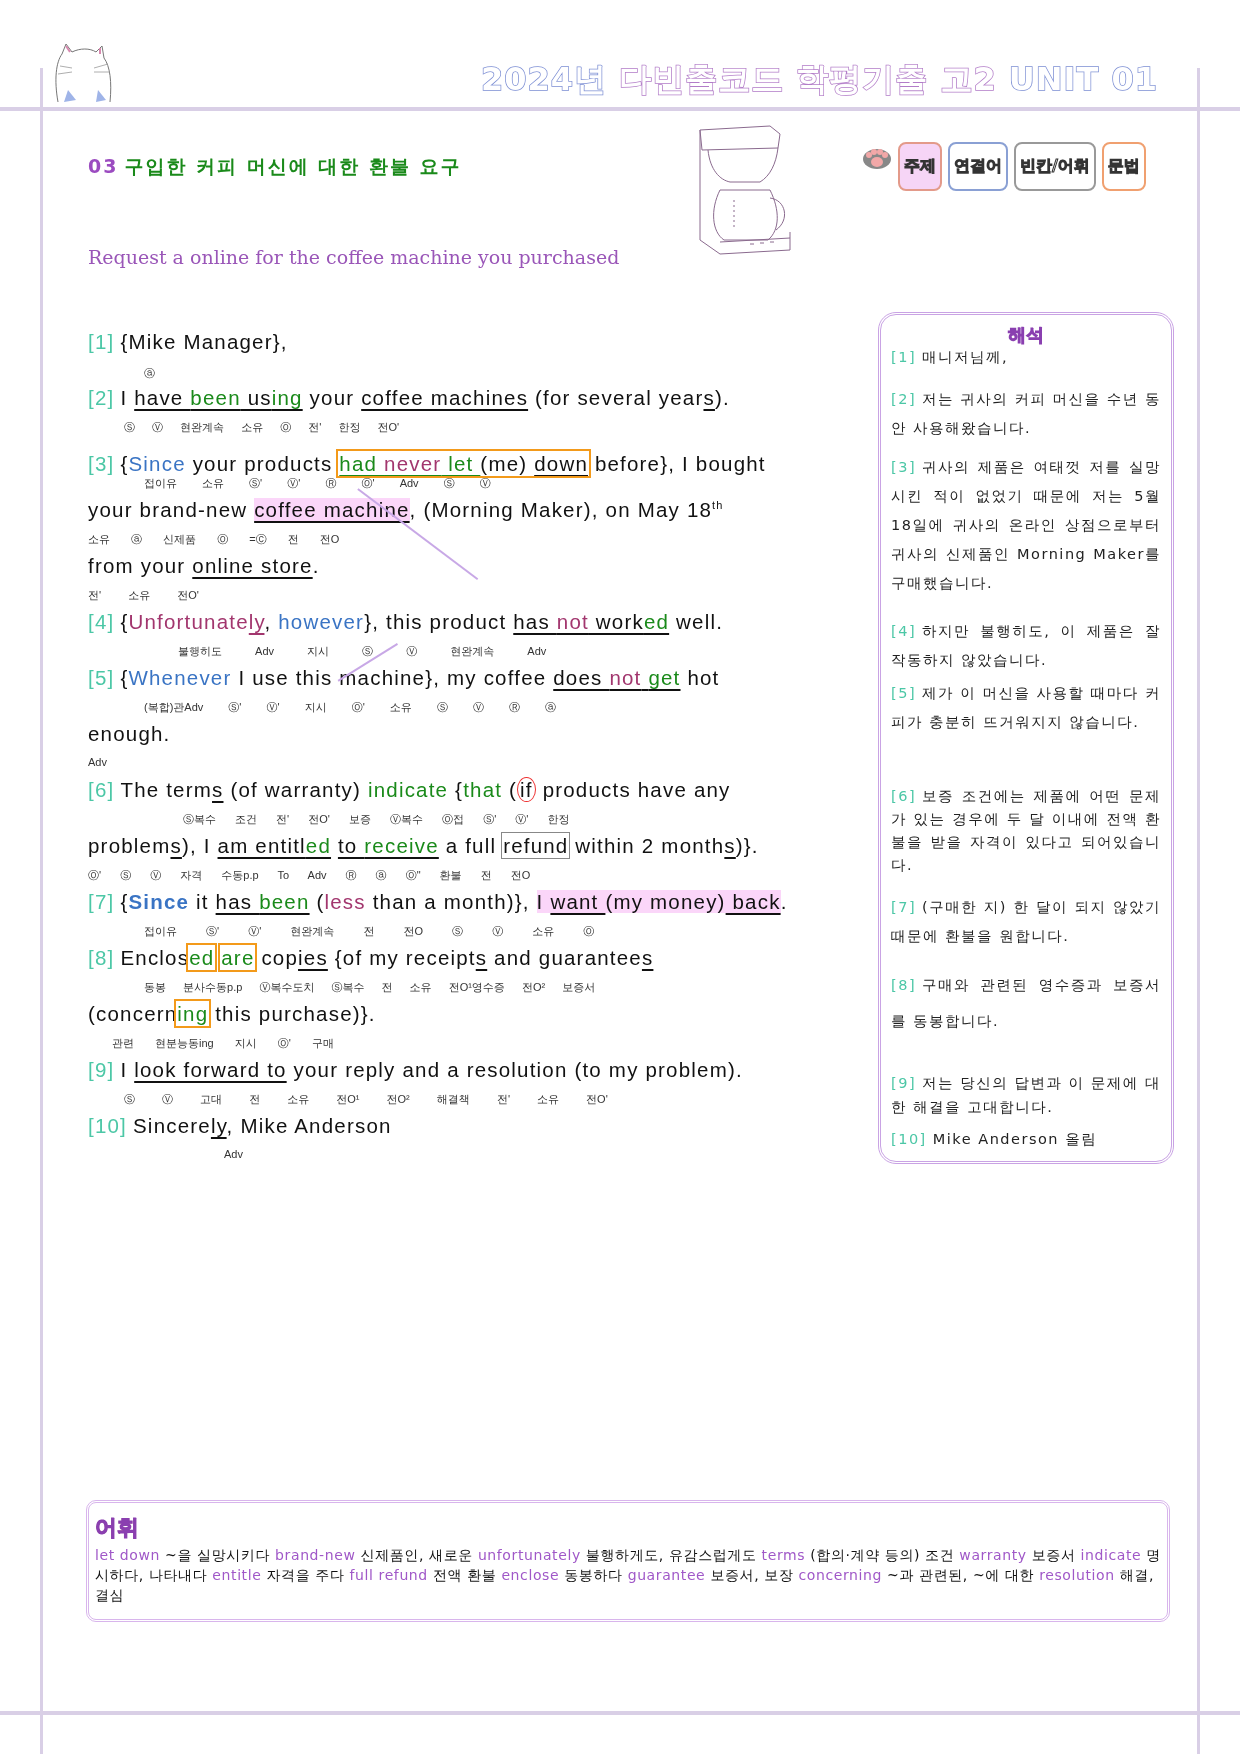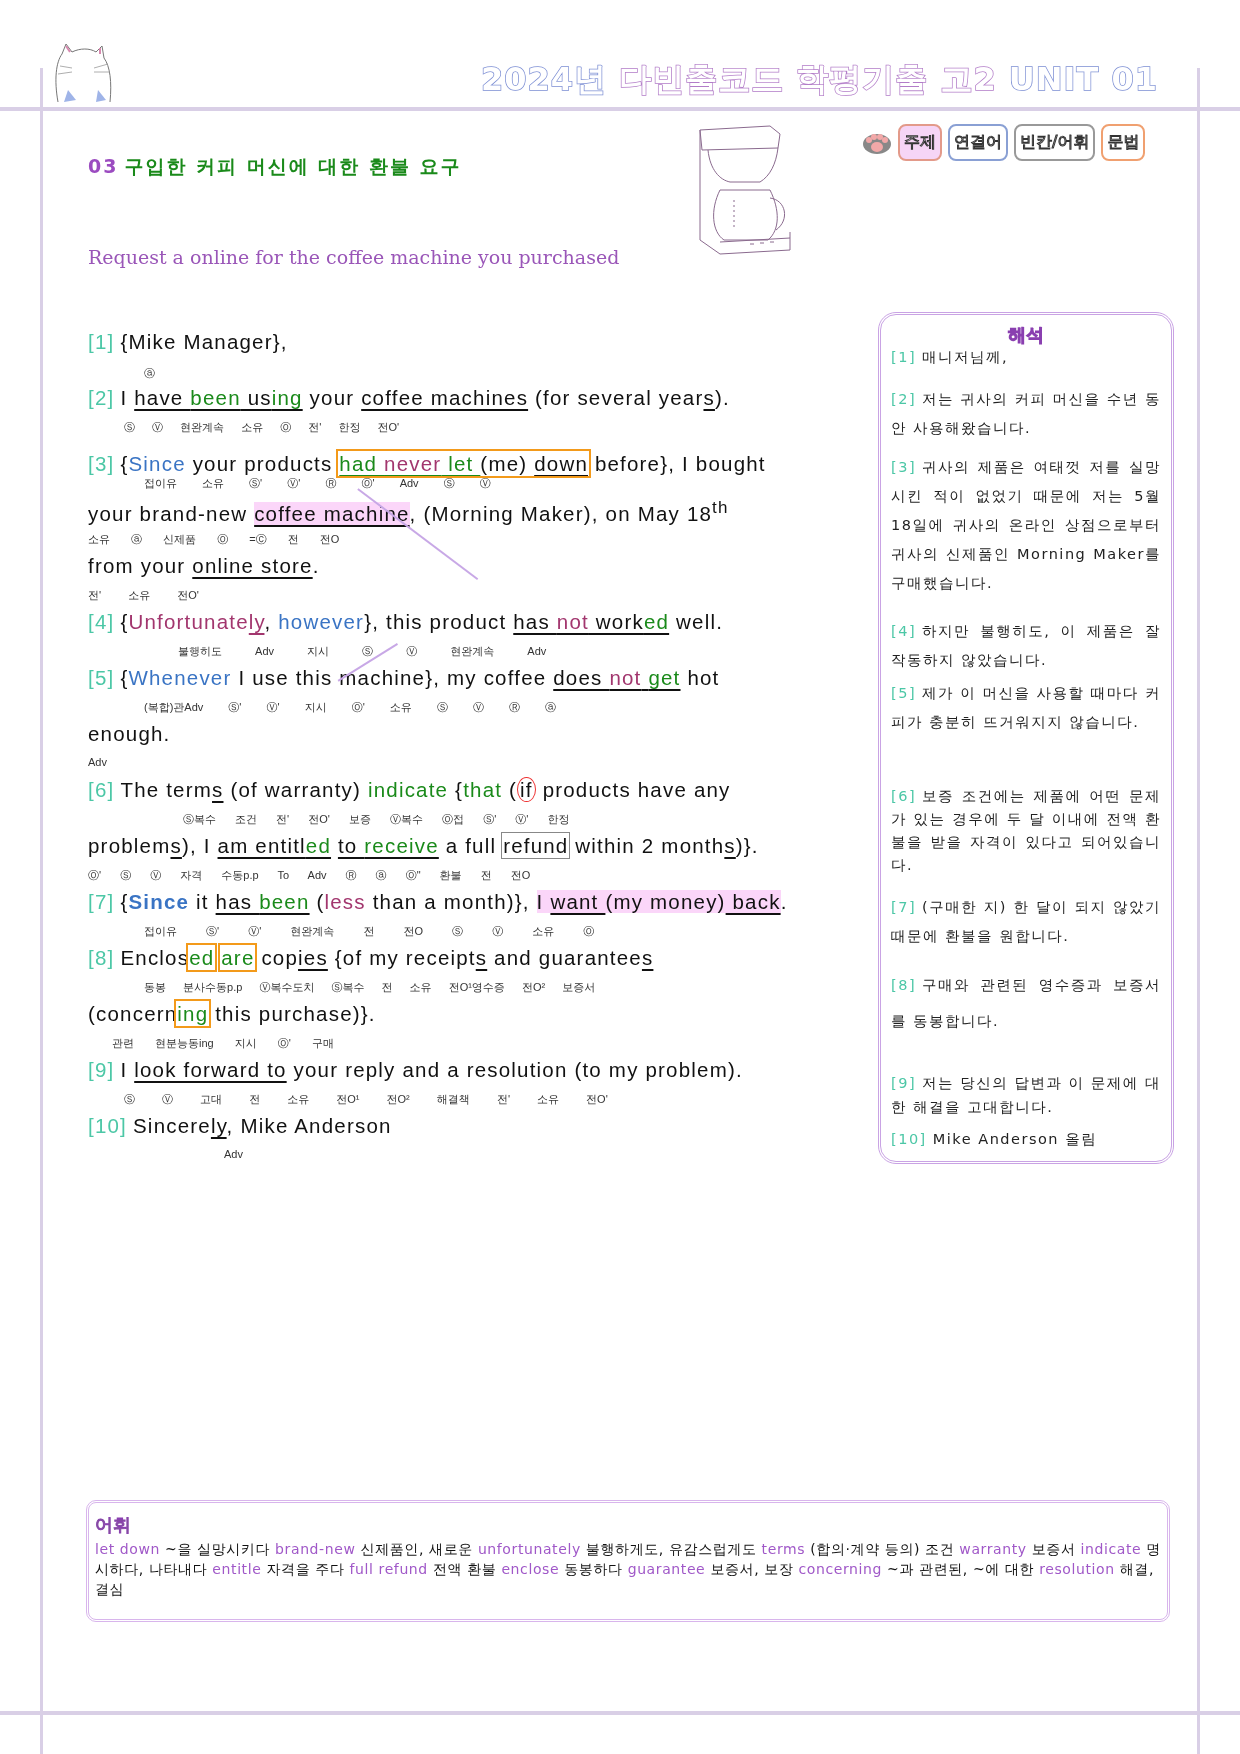--- a/index.html
+++ b/index.html
@@ -20,21 +20,21 @@
   .t-purple { -webkit-text-stroke-color: #b27cc8 !important; }
 
   .section-head { position: absolute; left: 88px; top: 154px; font-size: 19px; color: #1a8a1a; font-weight: bold; letter-spacing: 2px; }
   .section-num { color: #9b4bc0; font-weight: bold; margin-right: 6px; }
   .subtitle { position: absolute; left: 88px; top: 246px; font-family: "DejaVu Serif", serif; font-size: 19px; color: #9a56b8; }
 
   .coffee-img { position: absolute; left: 690px; top: 120px; width: 110px; height: 140px; }
 
   .tags { position: absolute; left: 862px; top: 124px; display: flex; gap: 6px; align-items: center; }
   .paw { width: 30px; height: 24px; }
-  .tag { font-size: 16px; font-weight: normal; padding: 6px 4px; border-radius: 8px; border: 2px solid #bbb; color: #fff; -webkit-text-stroke: 1px #333; }
+  .tag { font-size: 16px; font-weight: bold; padding: 12px 4px; border-radius: 8px; border: 2px solid #bbb; color: #fff; margin-top: 18px; -webkit-text-stroke: 1px #333; }
   .tag.theme { border-color: #e39a8a; background: #f6d5f6; }
   .tag.conn { border-color: #8aa0d4; }
   .tag.blank { border-color: #999; }
   .tag.gram { border-color: #f0a070; }
 
   .eng { position: absolute; left: 88px; top: 330px; width: 790px; font-family: "Liberation Sans", sans-serif; font-size: 20.5px; letter-spacing: 1.2px; }
   .line { position: absolute; left: 0; white-space: nowrap; }
   .ann { position: absolute; left: 0; white-space: nowrap; font-size: 11px; color: #333; letter-spacing: 0; }
   .num { color: #4cc7a6; margin-right: 6px; }
   .g { color: #1a8a1a; }
@@ -46,21 +46,21 @@
   .hl { background: #fbd6f9; }
   .circ-r { border: 1.5px solid #e33; border-radius: 50%; padding: 0 2px; }
   .arrow-line { position: absolute; height: 1.5px; background: #c8a8e6; transform-origin: left center; }
 
   .trans { position: absolute; left: 878px; top: 312px; width: 296px; height: 852px; border: 3px double #c9a3e4; border-radius: 18px; padding: 8px 10px; }
   .trans-title { text-align: center; font-weight: bold; font-size: 18px; color: #fff; -webkit-text-stroke: 1px #8a3fb0; background: none; }
   .trans-item { position: absolute; left: 10px; width: 270px; font-size: 14.5px; line-height: 29px; letter-spacing: 1.5px; color: #222; text-align: justify; }
   .trans-item .num { margin-right: 6px; }
 
   .vocab { position: absolute; left: 86px; top: 1500px; width: 1084px; height: 122px; border: 3px double #d8b5ec; border-radius: 10px; padding: 10px 6px; }
-  .vocab-title { font-weight: normal; font-size: 18px; color: #737373; -webkit-text-stroke: 1px #8a3fb0; }
+  .vocab-title { font-weight: bold; font-size: 22px; color: #c2410c; -webkit-text-stroke: 1px #8a3fb0; }
   .vocab-body { font-size: 14px; line-height: 20px; letter-spacing: 0.6px; margin-top: 2px; }
   .vocab-body .w { color: #a058c8; }
 </style>
 </head>
 <body>
 
 <div class="frame-line h-top"></div>
 <div class="frame-line h-bot"></div>
 <div class="frame-line v-left"></div>
 <div class="frame-line v-right"></div>
@@ -123,21 +123,21 @@
     <span class="num">[2]</span>I <span class="u">have <span class="g">been</span> us<span class="g">ing</span></span> your <span class="u">coffee machines</span> (for several year<span class="u">s</span>).
   </div>
   <div class="ann" style="top:90px;left:36px;word-spacing:14px">Ⓢ Ⓥ 현완계속 소유 Ⓞ 전' 한정 전O'</div>
 
   <div class="line" style="top:122px">
     <span class="num">[3]</span>{<span class="b">Since</span> your products <span class="box-o"><span class="u g">had <span class="m">never</span> let </span>(me) <span class="u">down</span></span> before}, I bought
   </div>
   <div class="ann" style="top:146px;left:56px;word-spacing:22px">접이유 소유 Ⓢ' Ⓥ' Ⓡ Ⓞ' Adv Ⓢ Ⓥ</div>
 
   <div class="line" style="top:168px">
-    your brand-new <span class="u hl">coffee machine</span>, (Morning Maker), on May 18<sup style="font-size:17px">th</sup>
+    your brand-new <span class="u hl">coffee machine</span>, (Morning Maker), on May 18<sup style="font-size:11px">th</sup>
   </div>
   <div class="ann" style="top:202px;word-spacing:18px">소유 ⓐ 신제품 Ⓞ =Ⓒ 전 전O</div>
 
   <div class="line" style="top:224px">
     from your <span class="u">online store</span>.
   </div>
   <div class="ann" style="top:258px;word-spacing:24px">전' 소유 전O'</div>
 
   <div class="line" style="top:280px">
     <span class="num">[4]</span>{<span class="m">Unfortunate</span><span class="m u">ly</span>, <span class="b">however</span>}, this product <span class="u">has <span class="m">not</span> work<span class="g">ed</span></span> well.

